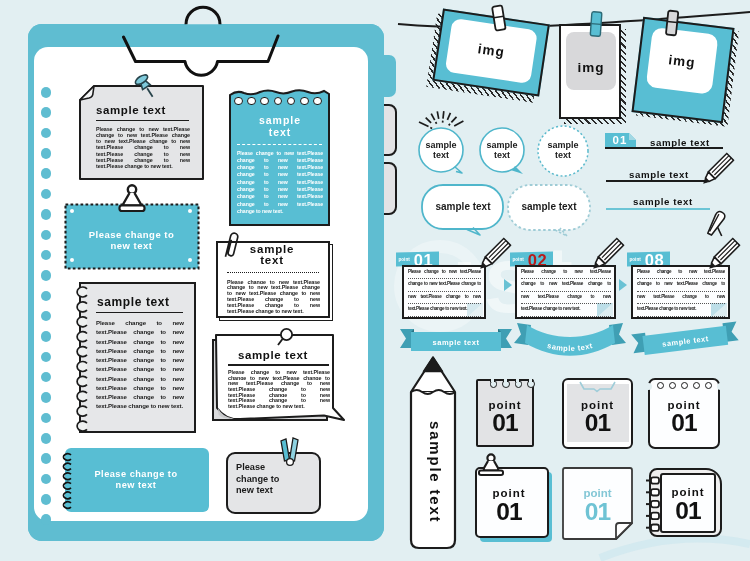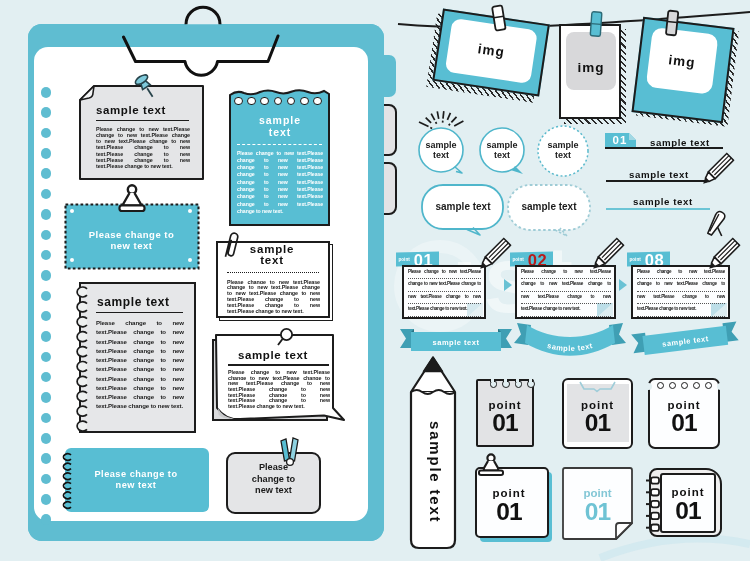--- a/index.html
+++ b/index.html
@@ -196,21 +196,21 @@
       <path d="M15,3.9 A4.3 3.2 0 1 0 15,8.1" fill="none" stroke="#111" stroke-width="1.7"></path>
       <path d="M15,13.5 A4.3 3.2 0 1 0 15,17.7" fill="none" stroke="#111" stroke-width="1.7"></path>
       <path d="M15,23.099999999999998 A4.3 3.2 0 1 0 15,27.3" fill="none" stroke="#111" stroke-width="1.7"></path>
       <path d="M15,32.699999999999996 A4.3 3.2 0 1 0 15,36.9" fill="none" stroke="#111" stroke-width="1.7"></path>
       <path d="M15,42.3 A4.3 3.2 0 1 0 15,46.5" fill="none" stroke="#111" stroke-width="1.7"></path>
       <path d="M15,51.9 A4.3 3.2 0 1 0 15,56.1" fill="none" stroke="#111" stroke-width="1.7"></path>
     </svg>
 <div class="abs tinyw" style="left:76px;top:469px;width:120px;font-size:9.2px;line-height:11px;text-align:center;letter-spacing:.5px;">Please change to<br>new text</div>
 
 <div class="abs" style="left:226px;top:452px;width:95px;height:62px;background:#e4e5e7;border:2px solid #1c1c1c;border-radius:9px;"></div>
-<div class="abs tiny" style="left:236px;top:462px;width:75px;font-size:9.2px;line-height:11.5px;text-align:center;font-weight:bold;">Please<br>change to<br>new text</div>
+<div class="abs tiny" style="left:236px;top:462px;width:75px;font-size:9.2px;line-height:11.5px;font-weight:bold;">Please<br>change to<br>new text</div>
 <svg class="abs" style="left:279px;top:437px" width="22" height="30" viewBox="0 0 22 30">
   <path d="M7,2 L10.5,23 L5.5,24 L2,4 Z" fill="#58bed3" stroke="#1c1c1c" stroke-width="1.3"></path>
   <path d="M14,1 L10.5,23 L15.5,24 L19,3 Z" fill="#8ed2e0" stroke="#1c1c1c" stroke-width="1.3"></path>
   <circle cx="11" cy="25" r="3.4" fill="#fff" stroke="#1c1c1c" stroke-width="1.3"></circle>
 </svg>
 
 <svg class="abs" style="left:398px;top:0" width="352" height="40" viewBox="0 0 352 40">
   <path d="M0,24 C80,31 170,27 352,12" fill="none" stroke="#1c1c1c" stroke-width="2.2"></path>
 </svg>
 

